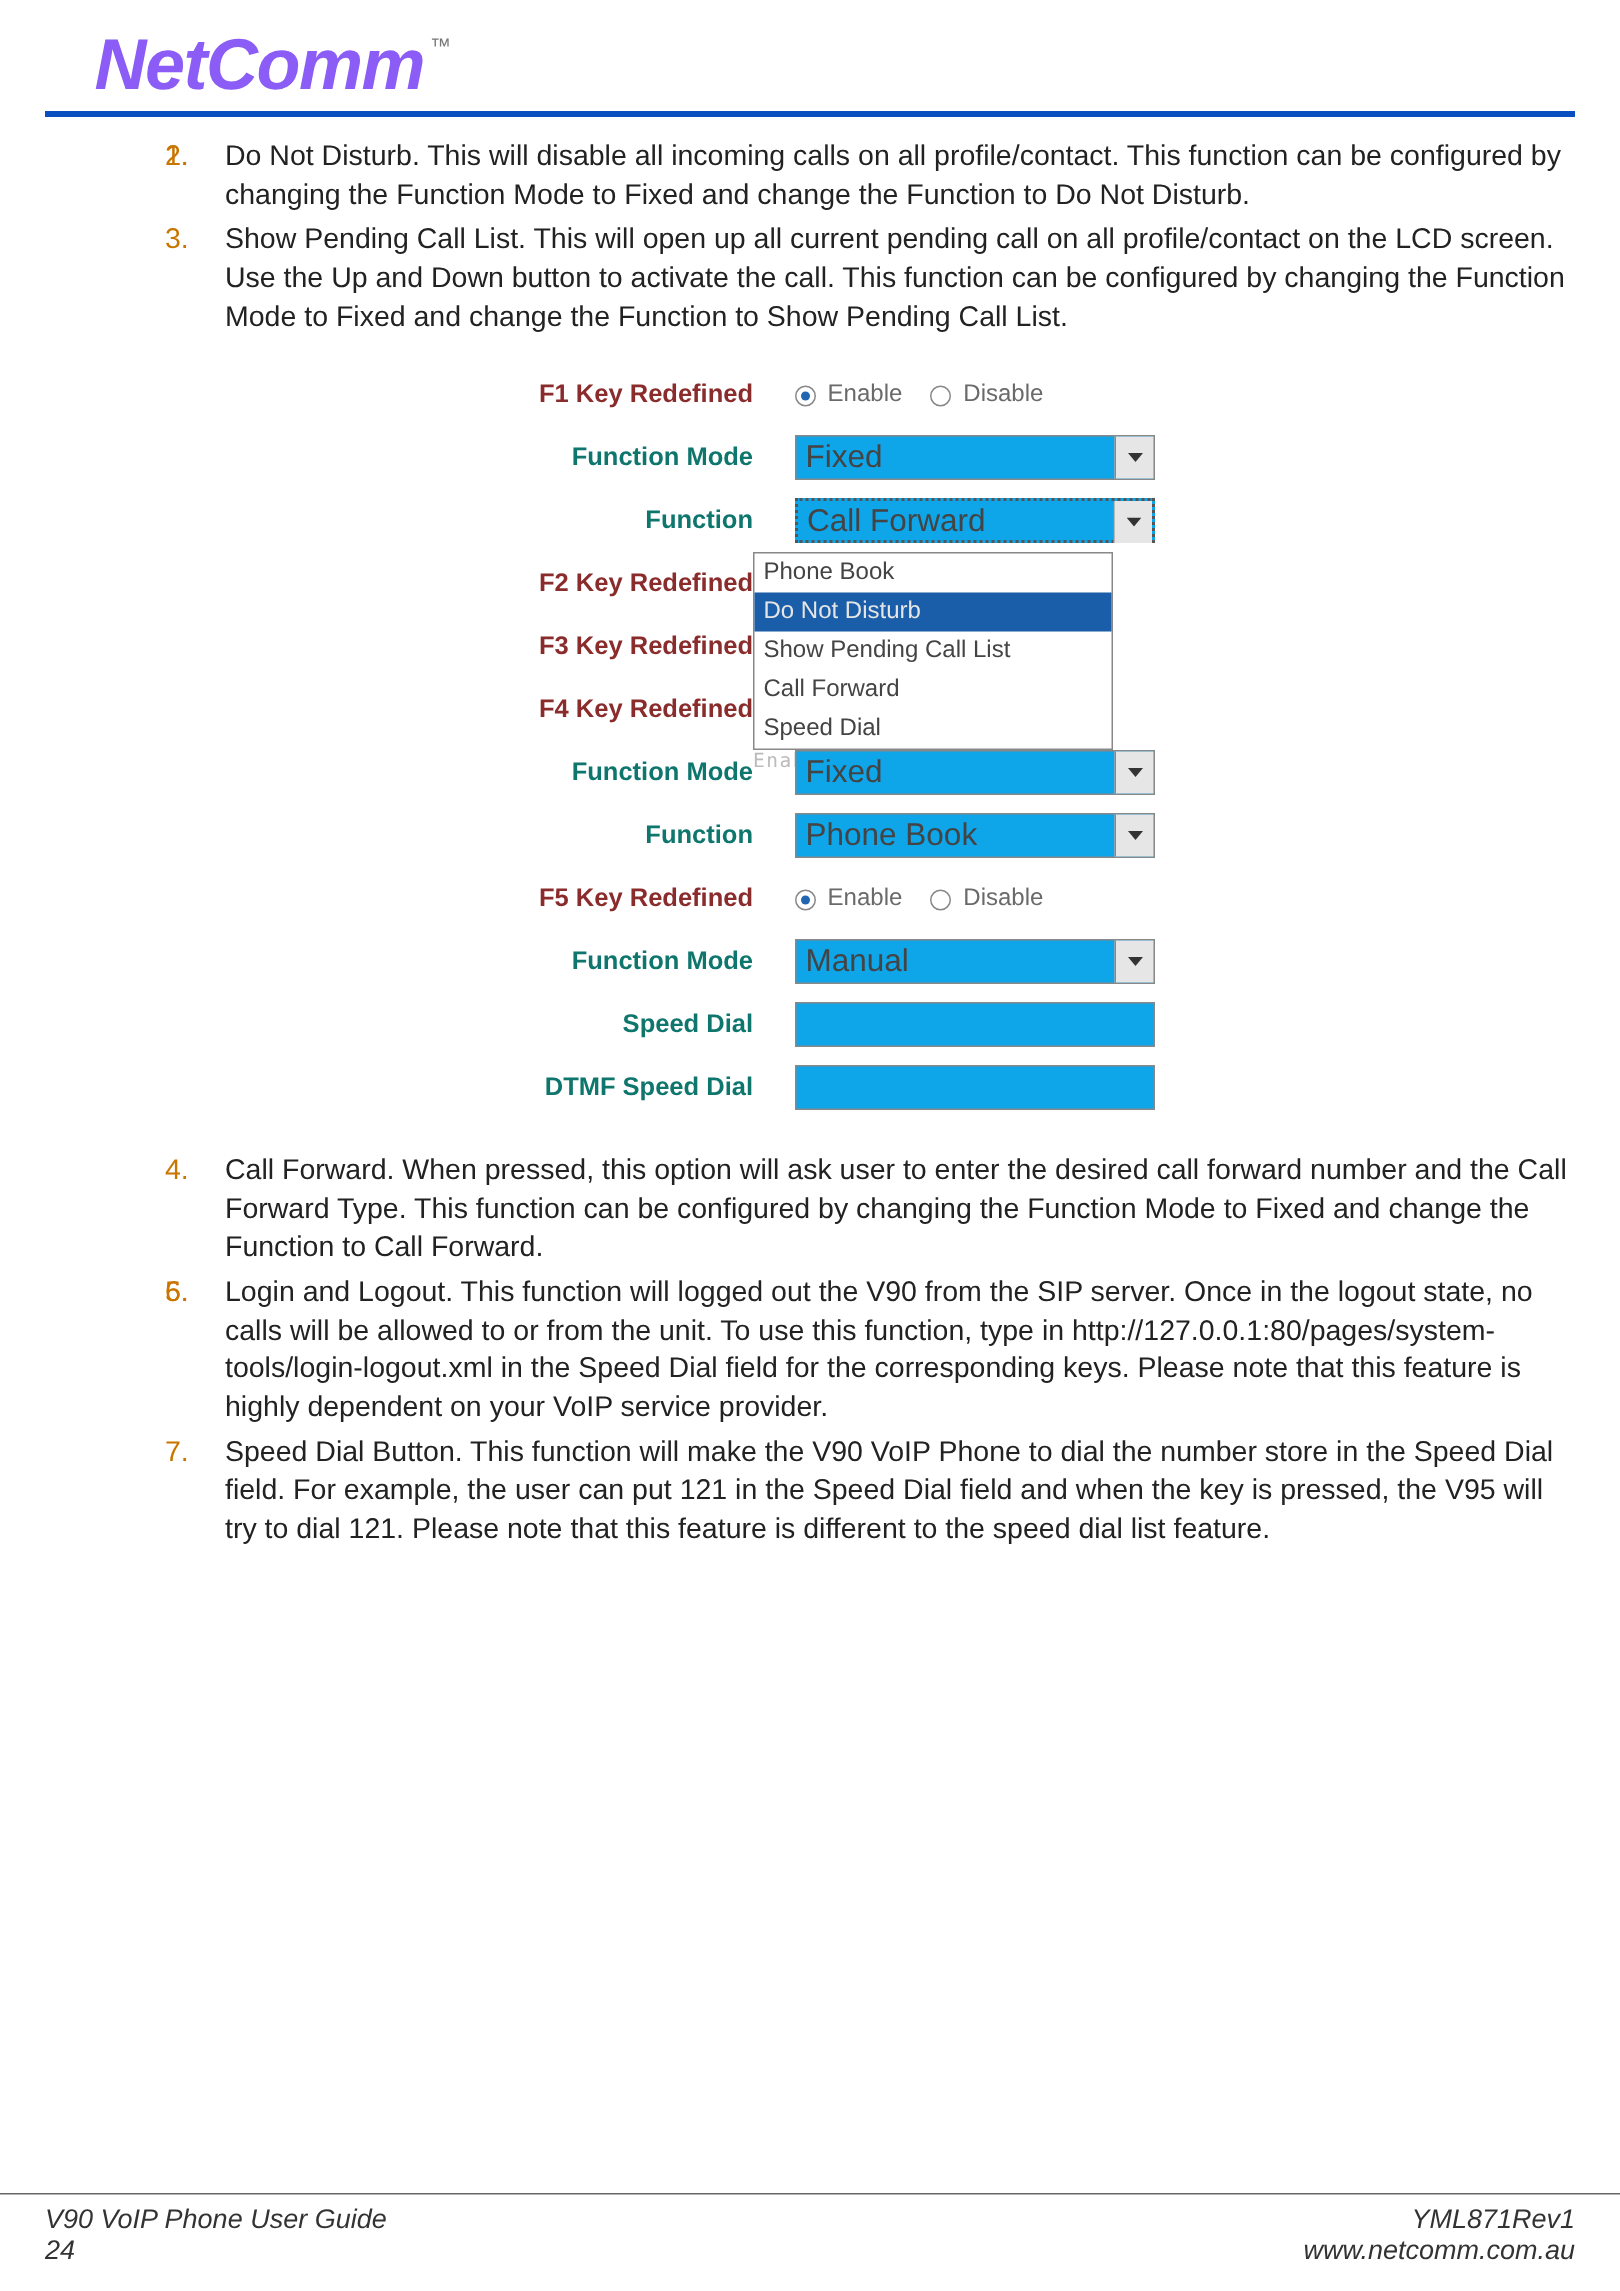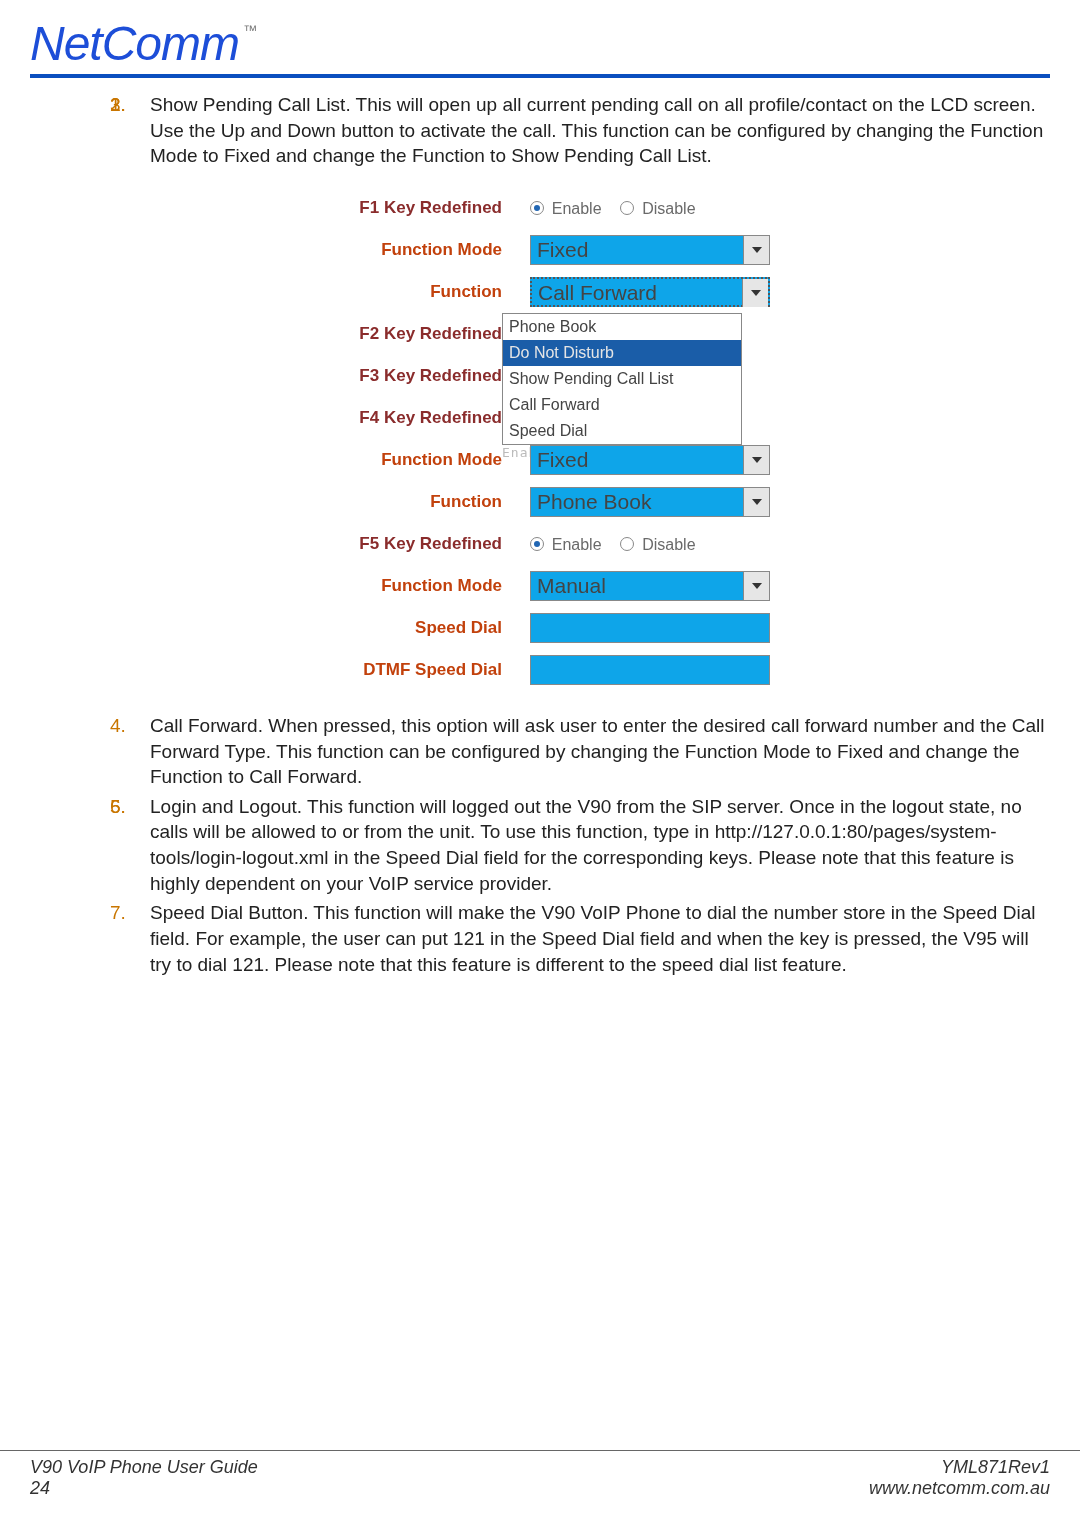--- a/index.html
+++ b/index.html
@@ -17,25 +17,26 @@
   .logo-row {
     display: flex;
     align-items: flex-start;
     border-bottom: 4px solid #0a4fbf;
     padding-bottom: 6px;
     margin-bottom: 14px;
   }
   .logo {
     font-family: "Arial Black", Arial, sans-serif;
     font-style: italic;
-    font-weight: 400;
+    font-weight: 700;
     font-size: 48px;
     letter-spacing: -1px;
-    color: #1d4ed8;
+    color: #8b5cf6;
     line-height: 1;
+    margin-left: 33px;
   }
   .tm {
     font-size: 14px;
     font-style: normal;
     color: #777;
     margin-left: 4px;
     margin-top: 2px;
   }
   h1.section-title {
     color: #0a4fbf;
@@ -73,21 +74,21 @@
     min-height: 42px;
   }
   .form-label {
     width: 300px;
     text-align: right;
     padding-right: 28px;
     color: #8a2c2c;
     font-weight: bold;
   }
   .form-label.sub {
-    color: #c2410c;
+    color: #0f766e;
   }
   .form-control-cell {
     width: 320px;
     position: relative;
   }
   .radio-dot {
     display: inline-block;
     width: 14px; height: 14px;
     border: 1px solid #888;
     border-radius: 50%;
@@ -148,21 +149,21 @@
   .dropdown-panel .opt {
     padding: 3px 6px;
     line-height: 1.25;
   }
   .dropdown-panel .opt.highlight {
     background: #1a5da8;
     color: #e5e5e5;
   }
   .footer {
     position: absolute;
-    left: 0; right: 0; bottom: 28px;
+    left: 0; right: 0; bottom: 16px;
     padding: 0 30px;
     display: flex;
     justify-content: space-between;
     font-style: italic;
     font-size: 18px;
     color: #333;
     border-top: 1px solid #666;
     padding-top: 6px;
   }
   .footer .left { text-align: left; }
@@ -184,21 +185,21 @@
 
 <div class="page">
   <div class="logo-row">
     <span class="logo">NetComm</span>
     <span class="tm">™</span>
   </div>
 
 
   <ol class="numlist">
     <li><span class="num">1.</span></li>
-    <li><span class="num">2.</span></li>
+    <li><span class="num">2.</span><span>Do Not Disturb. This will disable all incoming calls on all profile/contact. This function can be configured by changing the Function Mode to Fixed and change the Function to Do Not Disturb.</span></li>
     <li><span class="num">3.</span><span>Show Pending Call List. This will open up all current pending call on all profile/contact on the LCD screen. Use the Up and Down button to activate the call. This function can be configured by changing the Function Mode to Fixed and change the Function to Show Pending Call List.</span></li>
   </ol>
 
   <div class="form-image">
 
     <div class="form-row">
       <div class="form-label">F1 Key Redefined</div>
       <div class="form-control-cell">
         <span class="radio-dot selected"></span>
         <span class="radio-label">Enable</span>

